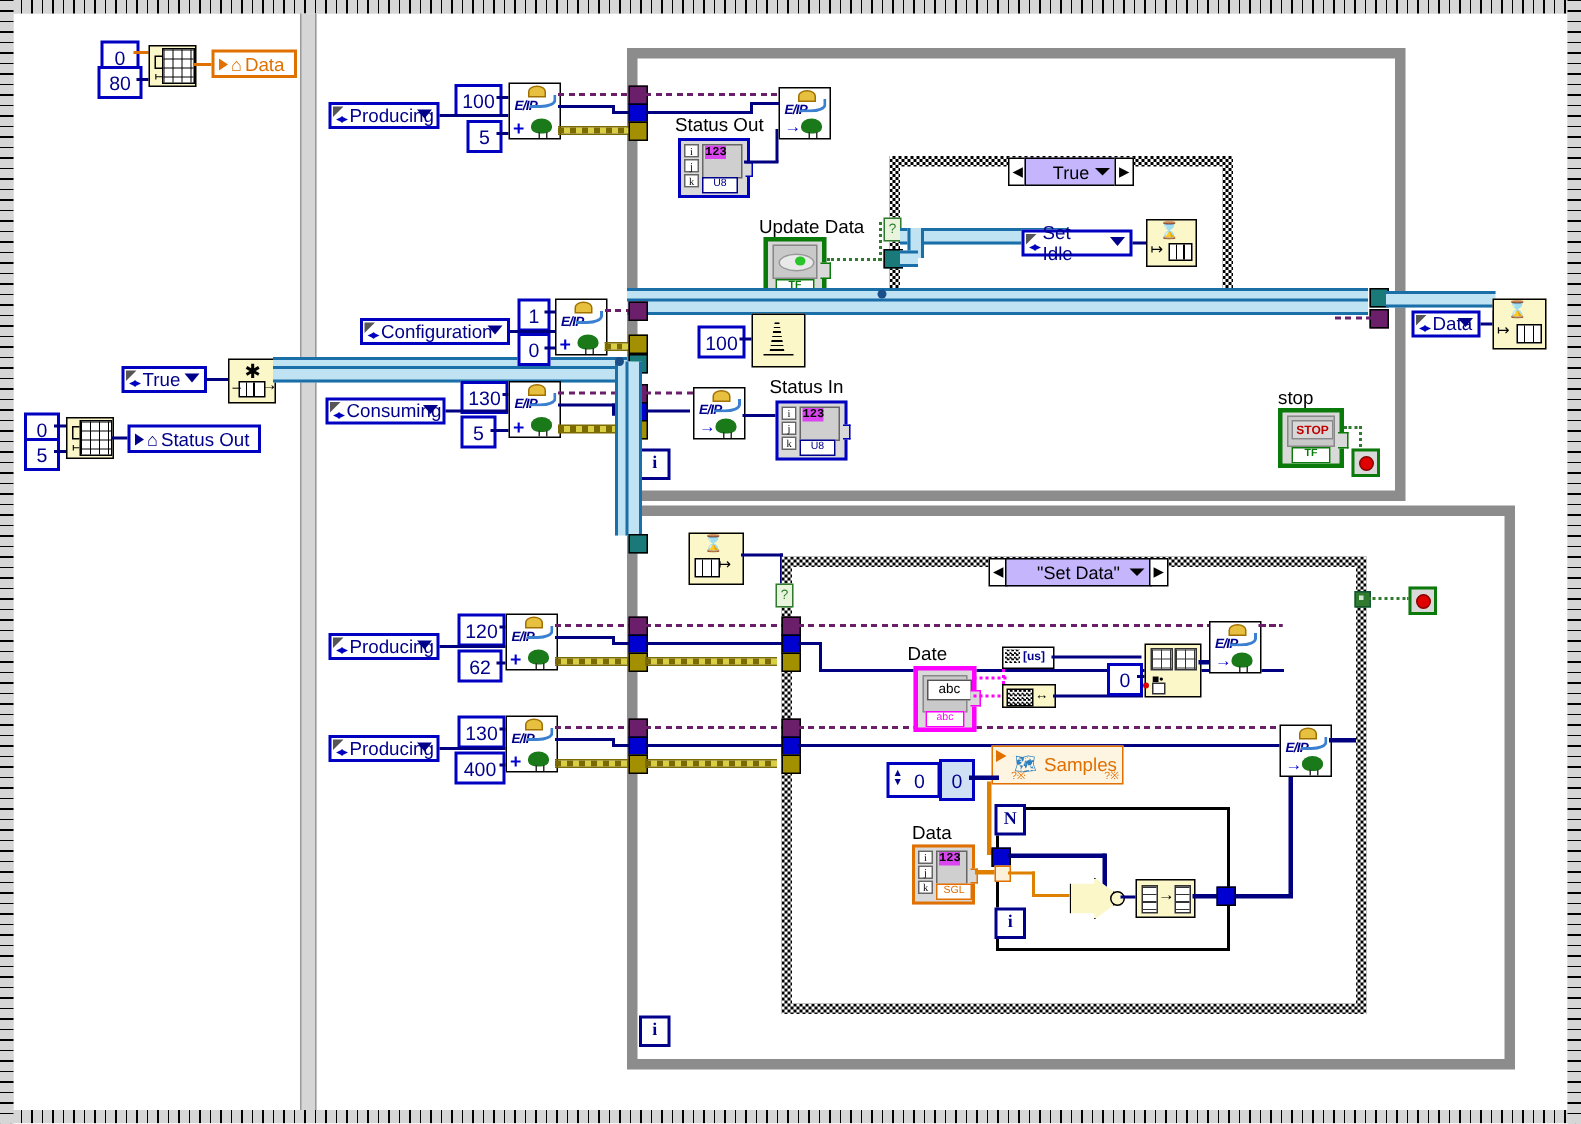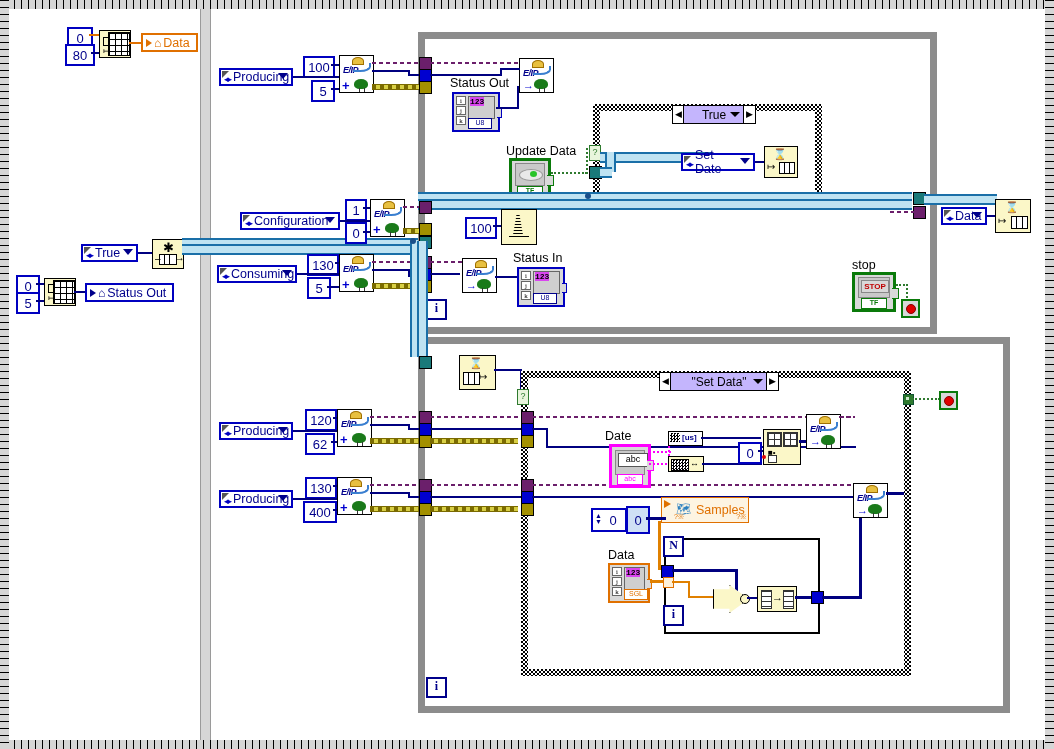--- a/index.html
+++ b/index.html
@@ -307,21 +307,21 @@
 
   <div class="tun q" style="left:589px;top:145px;width:10px;height:14px;line-height:13px;">?</div>
   <div class="tun teal" style="left:589px;top:166px;"></div>
 
   <div class="wire bus" style="left:600px;top:152px;width:112px;"></div>
   <div class="wire busv" style="left:605px;top:152px;height:20px;"></div>
   <div class="wire bus" style="left:600px;top:167px;width:12px;"></div>
 
   <div class="enum" style="left:681px;top:153px;width:74px;">
     <span class="lr">◂▸</span>
-    <span>Set Date</span>
+    <span>Set Idle</span>
     <span class="dn"></span>
   </div>
   <div class="wire h" style="left:755px;top:161px;width:11px;"></div>
   <div class="wire v" style="left:764px;top:153px;height:10px;"></div>
 
   <div class="node" style="left:764px;top:146px;width:32px;height:30px;">
     <div class="abs" style="left:8px;top:2px;font-size:11px;line-height:10px;">⌛</div>
     <div class="abs" style="left:2px;top:15px;font-size:10px;line-height:10px;">↦</div>
     <div class="abs" style="left:14px;top:15px;width:14px;height:10px;border:1px solid #000;background:#fff;
       background-image:linear-gradient(to right,transparent 4px,#000 4px 5px,transparent 5px),linear-gradient(to right,transparent 9px,#000 9px 10px,transparent 10px);"></div>

